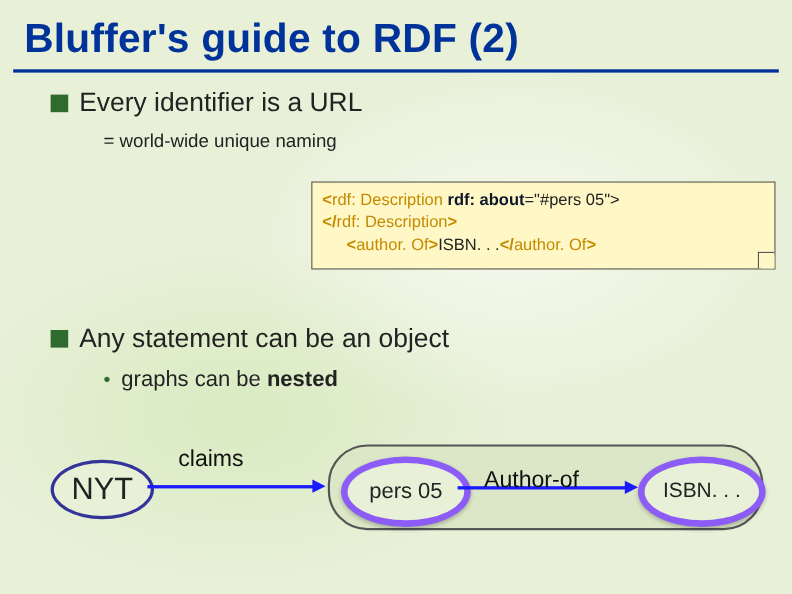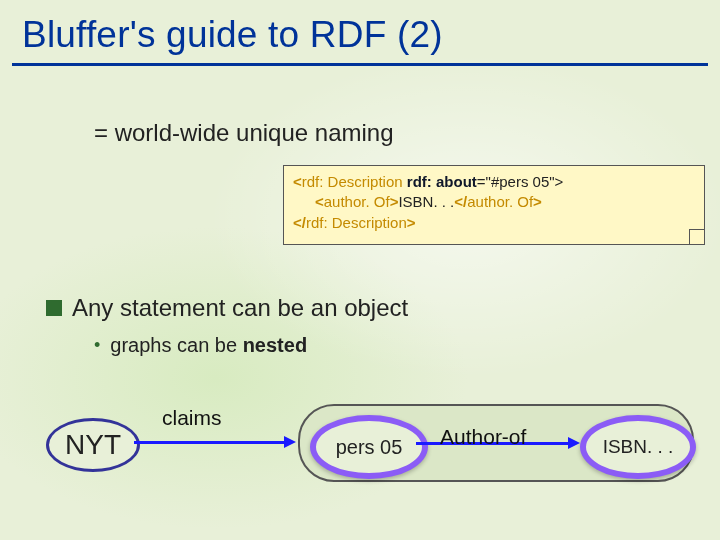--- a/index.html
+++ b/index.html
@@ -2,25 +2,25 @@
 <html><head>
 <meta charset="utf-8">
 <style>
   html,body{margin:0;padding:0}
   body{width:720px;height:540px;overflow:hidden;font-family:Verdana,Geneva,sans-serif;background:#e8f0d8}
   .slide{position:relative;width:720px;height:540px;box-sizing:border-box;
     background:
       radial-gradient(ellipse 60% 50% at 65% 40%, rgba(255,255,255,.55), rgba(255,255,255,0) 60%),
       radial-gradient(ellipse 50% 40% at 30% 70%, rgba(200,230,170,.5), rgba(200,230,170,0) 70%),
       linear-gradient(#e8f0d8,#e8f0d8)}
-  .title{position:absolute;left:22px;top:14px;font-size:37px;font-weight:400;color:#003399;letter-spacing:.2px}
+  .title{position:absolute;left:22px;top:14px;font-size:37px;font-weight:700;color:#003399;letter-spacing:.2px}
   .title-rule{position:absolute;left:12px;right:12px;top:63px;height:3px;background:#003399}
   .b1{position:absolute;display:flex;align-items:center;gap:10px;color:#222;font-size:24px}
   .sq{width:16px;height:16px;background:#2f6b2f;flex:0 0 auto}
-  .sub{position:absolute;color:#222;font-size:24px}
+  .sub{position:absolute;color:#222;font-size:17px}
   .codebox{position:absolute;left:283px;top:165px;width:422px;height:80px;background:#fff8c6;border:1.5px solid #555;box-sizing:border-box;padding:6px 9px 6px 9px;font-family:Verdana,Geneva,sans-serif;font-size:15px;line-height:1.35;white-space:nowrap;overflow:hidden}
   .codebox .fold{position:absolute;right:0;bottom:0;width:14px;height:14px;background:#fff8c6;border-left:1.5px solid #555;border-top:1.5px solid #555;transform:skewX(-0deg)}
   .codebox .foldcut{position:absolute;right:-1px;bottom:-1px;width:0;height:0;border-left:14px solid transparent;border-bottom:14px solid #e8f0d8}
   .tag{color:#c48a00;font-weight:400}
   .attr{color:#0f172a;font-weight:700}
   .val{color:#222}
   .txt{color:#222}
   .lt,.gt{color:#c48a00;font-weight:700}
   .subbullet{position:absolute;color:#222;font-size:20px;display:flex;align-items:center;gap:10px}
   .subbullet .dot{font-size:18px;color:#2f6b2f}
@@ -33,33 +33,37 @@
   .inner-wrap{position:absolute;border:2px solid #555;background:#dbe7c7;border-radius:36px;filter:none}
   .inner-el{position:absolute;border:6px solid #8b5cf6;border-radius:50%;background:#e8f0d8;box-shadow:0 2px 4px rgba(0,0,0,.25)}
 </style>
 </head>
 <body>
 <div class="slide">
 
 <div class="title">Bluffer's guide to RDF (2)</div>
 <div class="title-rule"></div>
 
+<div class="b1" style="left:46px;top:80px">
+  <span class="sq"></span>
+  <span>Every identifier is a URL</span>
+</div>
 <div class="sub" style="left:94px;top:119px">= world-wide unique naming</div>
 
 
 <div class="codebox">
   <div>
     <span class="lt">&lt;</span><span class="tag">rdf: Description</span>
     <span class="attr"> </span><span class="attr">rdf: about</span><span class="val">="#pers 05"&gt;</span>
   </div>
+  <div>
+    <span class="lt">&lt;/</span><span class="tag">rdf: Description</span><span class="gt">&gt;</span>
+  </div>
   <div style="padding-left:22px">
     <span class="lt">&lt;</span><span class="tag">author. Of</span><span class="gt">&gt;</span><span class="txt">ISBN. . .</span><span class="lt">&lt;/</span><span class="tag">author. Of</span><span class="gt">&gt;</span>
-  </div>
-  <div>
-    <span class="lt">&lt;/</span><span class="tag">rdf: Description</span><span class="gt">&gt;</span>
   </div>
   <div class="foldcut"></div>
   <div class="fold"></div>
 </div>
 
 <div class="b1" style="left:46px;top:294px">
   <span class="sq"></span>
   <span>Any statement can be an object</span>
 </div>
 <div class="subbullet" style="left:94px;top:334px">

